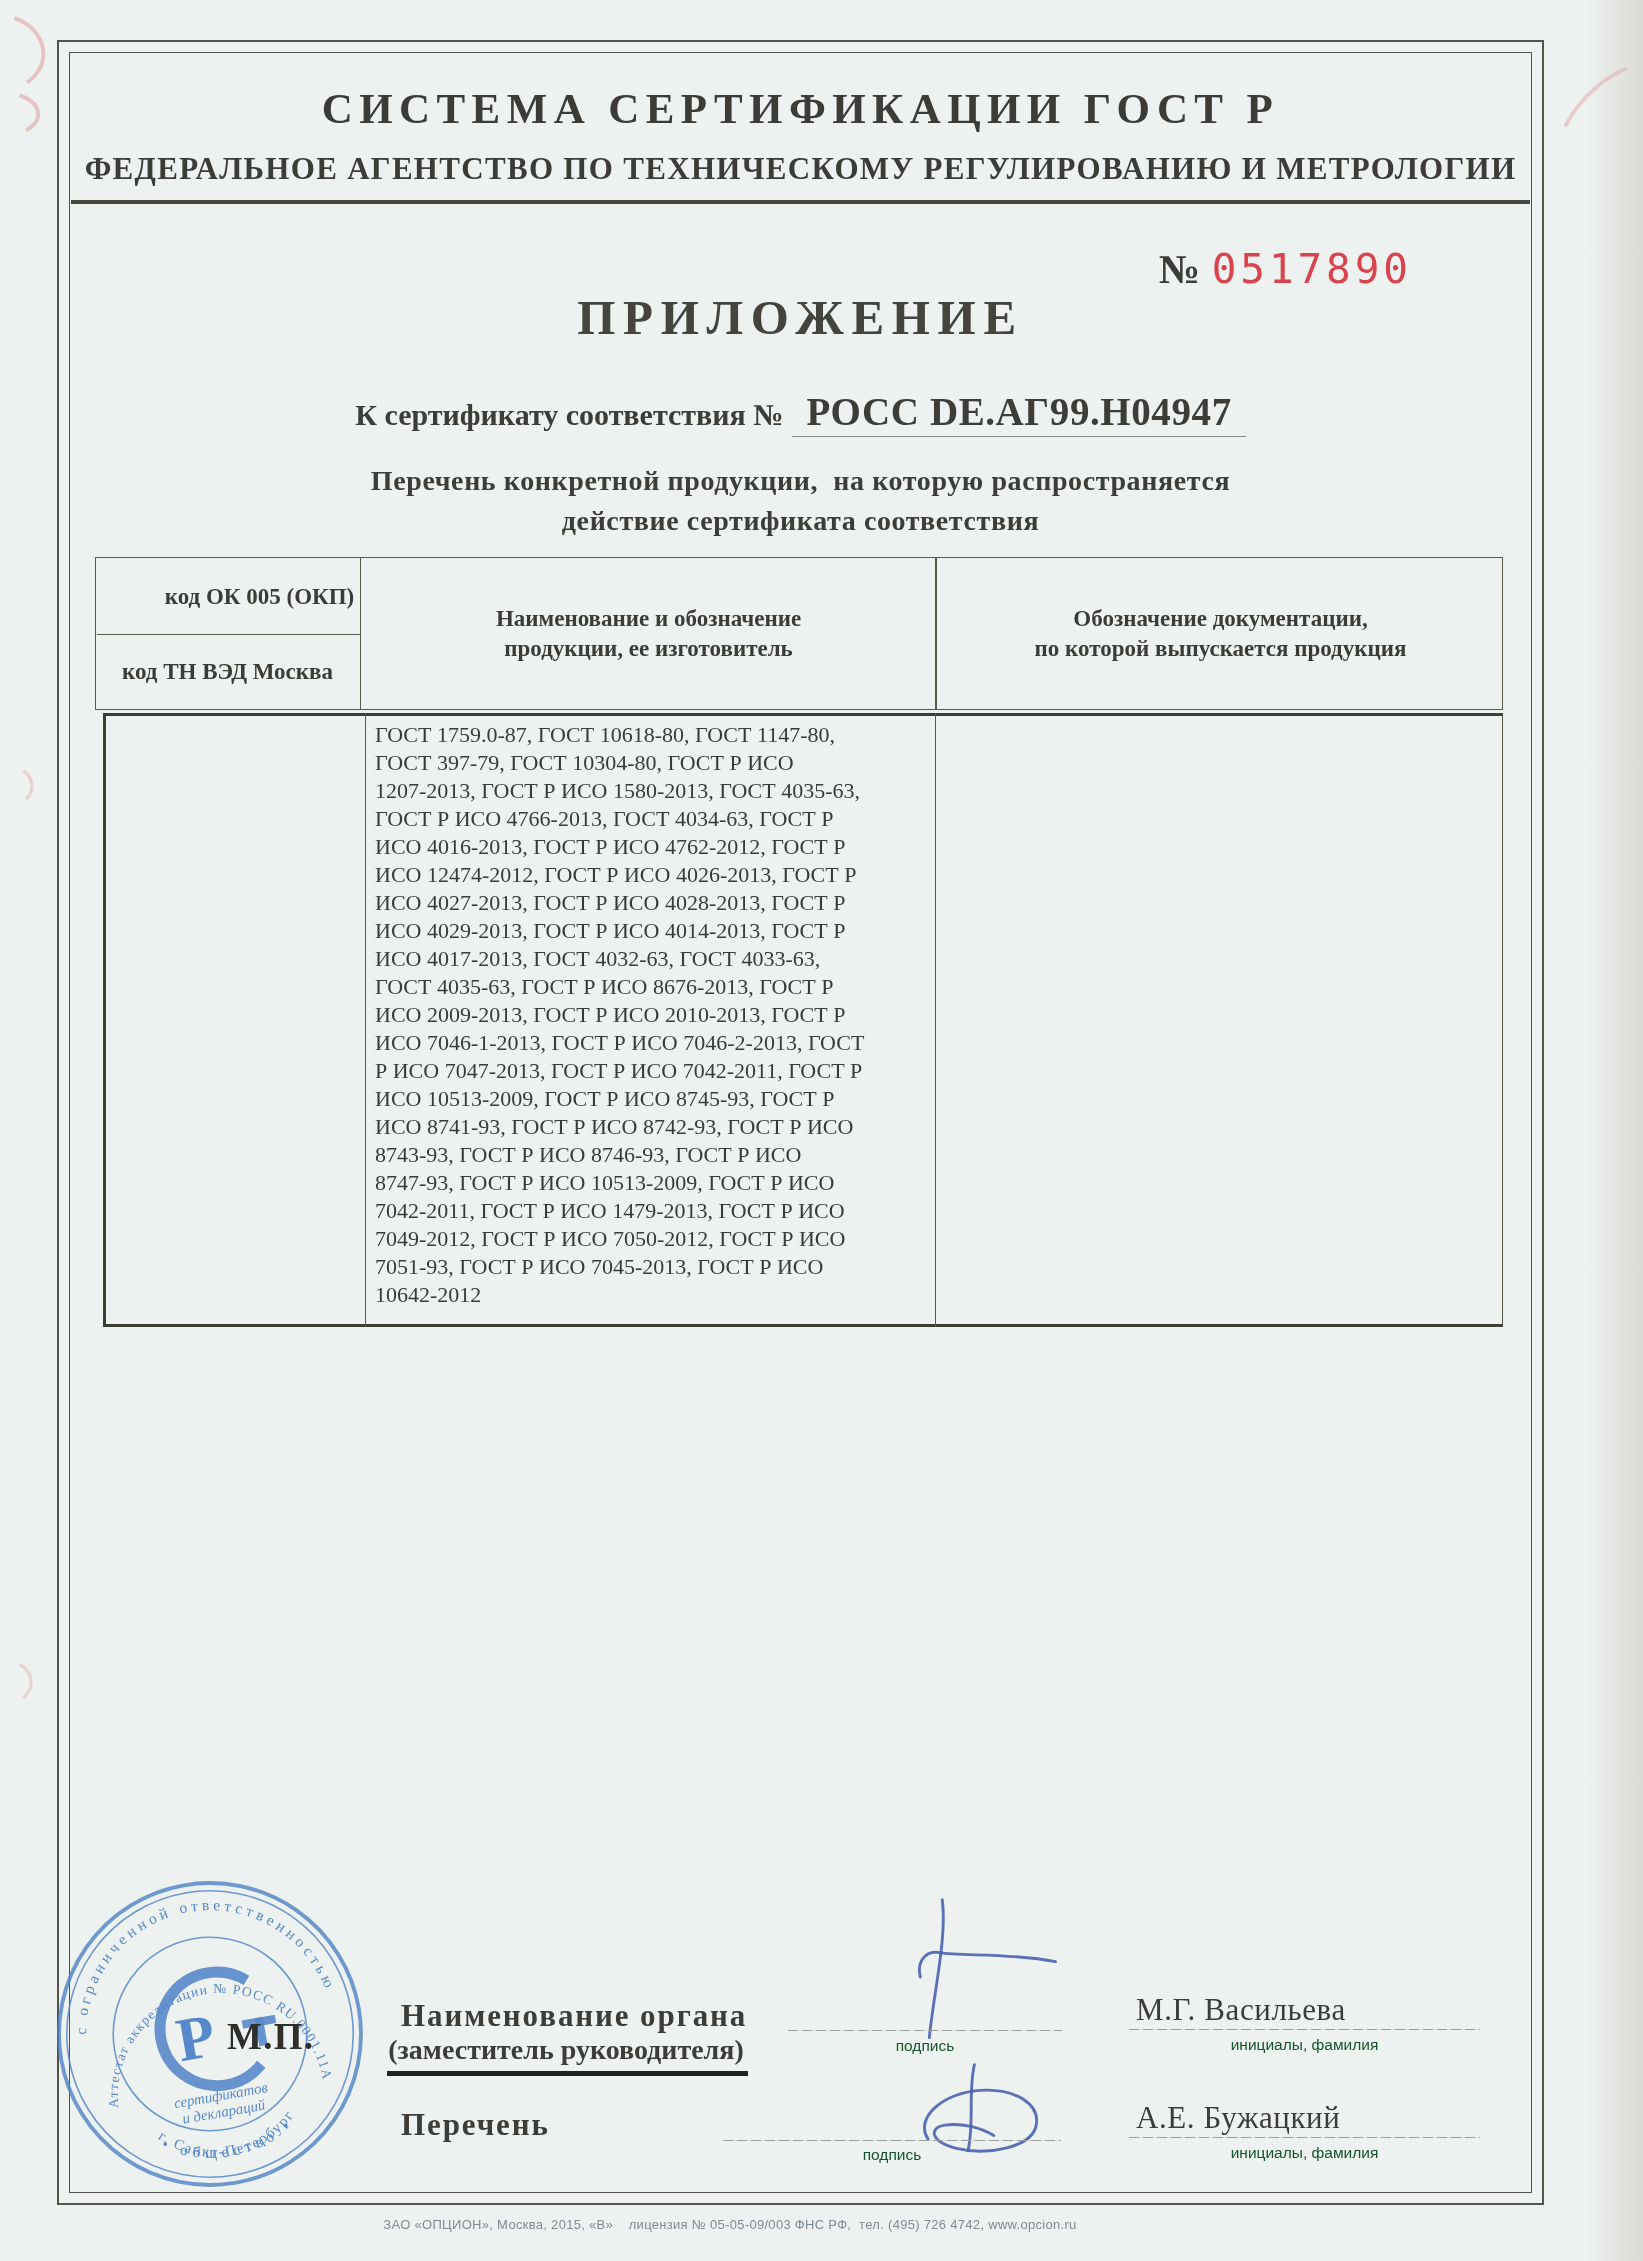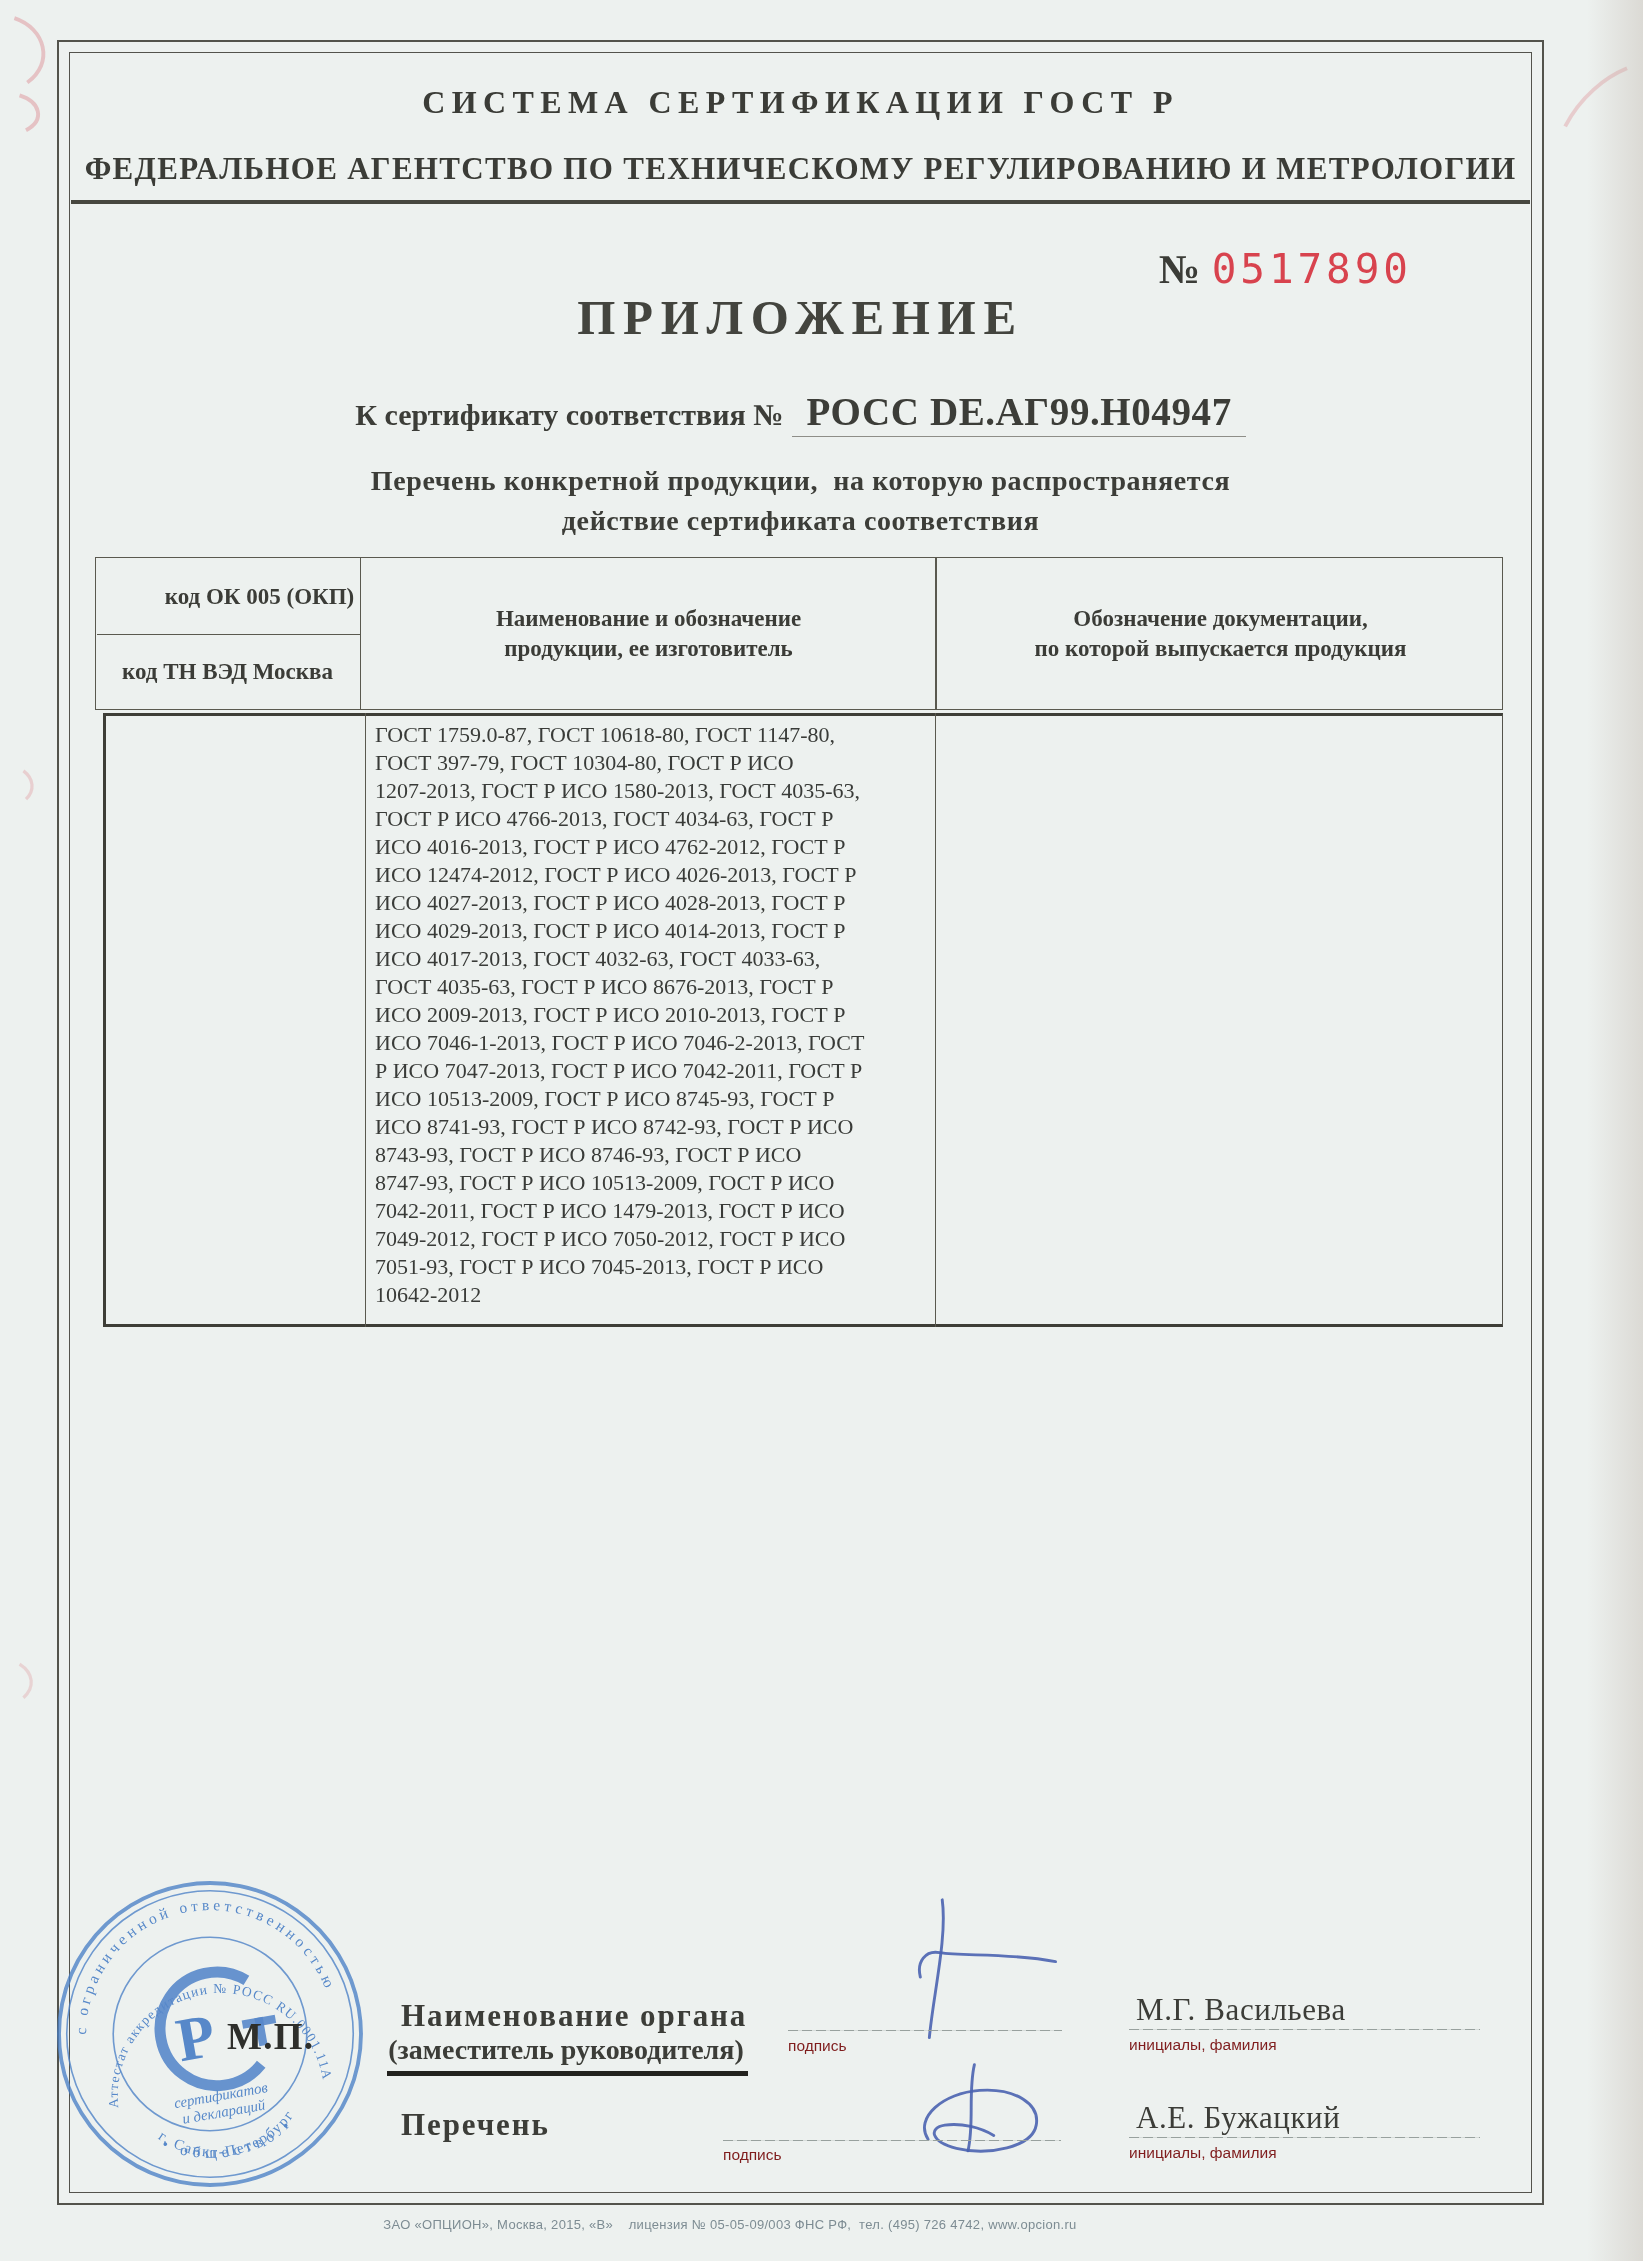--- a/index.html
+++ b/index.html
@@ -10,21 +10,21 @@
     color:#3c3d38;
     overflow:hidden;
   }
   .abs{position:absolute;}
   
   .frame-outer{left:57px;top:40px;width:1487px;height:2165px;border:2.6px solid #53534c;box-sizing:border-box;}
   .frame-inner{left:69px;top:52px;width:1463px;height:2141px;border:1.9px solid #53534c;box-sizing:border-box;}
   .scan-edge{left:1587px;top:0;width:57px;height:2261px;background:linear-gradient(90deg,rgba(0,0,0,0),rgba(189,178,168,.38));}
   
   .title-band{left:71px;width:1459px;text-align:center;}
-  .title1{top:84px;font-size:32px;font-weight:bold;letter-spacing:6.4px;color:#3b3c37;}
+  .title1{top:84px;font-size:43px;font-weight:bold;letter-spacing:6.4px;color:#3b3c37;}
   .title2{top:151px;font-size:31px;font-weight:bold;letter-spacing:1.3px;color:#3b3c37;}
   .header-rule{left:71px;top:200px;width:1459px;height:3.9px;background:#47473f;}
   
   .blank-no{left:1159px;top:245px;white-space:nowrap;}
   .blank-no .no-sign{font-size:41px;font-weight:bold;color:#3b3c37;vertical-align:top;}
   .blank-no .no-digits{font-family:"DejaVu Sans Mono", monospace;font-size:41px;letter-spacing:3.9px;color:#d8434e;vertical-align:top;margin-left:9px;}
   
   .doc-title{top:289px;font-size:49px;font-weight:bold;letter-spacing:7.7px;color:#43443e;}
   .cert-line{left:71px;top:389px;width:1459px;text-align:center;white-space:nowrap;}
   .cert-line .lbl{font-size:30px;font-weight:bold;}
@@ -50,21 +50,21 @@
   .mp-mark{left:227px;top:2015px;font-size:37px;letter-spacing:1.3px;color:#2e2f2b;font-weight:bold;}
   
   .sig-label1{left:401px;top:1998px;font-size:31px;font-weight:bold;letter-spacing:1.9px;white-space:nowrap;}
   .sig-label2{left:387px;top:2034px;font-size:28px;font-weight:bold;border-bottom:5.8px solid #23231f;padding:0 3.9px 5.2px 1.3px;white-space:nowrap;}
   .sig-label3{left:401px;top:2107px;font-size:31px;font-weight:bold;letter-spacing:1.9px;}
   .sig-line{height:1.3px;background:repeating-linear-gradient(90deg,#98a19e 0 10.3px,rgba(152,161,158,.25) 10.3px 14px);}
   .line-p1{left:788px;top:2030px;width:274px;}
   .line-p2{left:723px;top:2140px;width:338px;}
   .line-n1{left:1129px;top:2029px;width:351px;}
   .line-n2{left:1129px;top:2137px;width:351px;}
-  .caption{font-family:"Liberation Sans", sans-serif;font-size:15.5px;color:#7f1d1d;}
+  .caption{font-family:"Liberation Sans", sans-serif;font-size:15.5px;color:#14532d;text-align:center;}
   .cap-p1{left:788px;top:2037px;width:274px;}
   .cap-p2{left:723px;top:2146px;width:338px;}
   .cap-n1{left:1129px;top:2036px;width:351px;}
   .cap-n2{left:1129px;top:2144px;width:351px;}
   .name1{left:1136px;top:1992px;font-size:31px;letter-spacing:0.6px;}
   .name2{left:1136px;top:2100px;font-size:31px;letter-spacing:0.6px;}
   .ink{stroke:#4a63b0;stroke-width:4.5;fill:none;opacity:.9;stroke-linecap:round;}
   
   .footer{left:0;top:2217px;width:1460px;text-align:center;font-family:"Liberation Sans", sans-serif;
     font-size:13px;color:#7d8c93;white-space:pre;letter-spacing:0.3px;}

